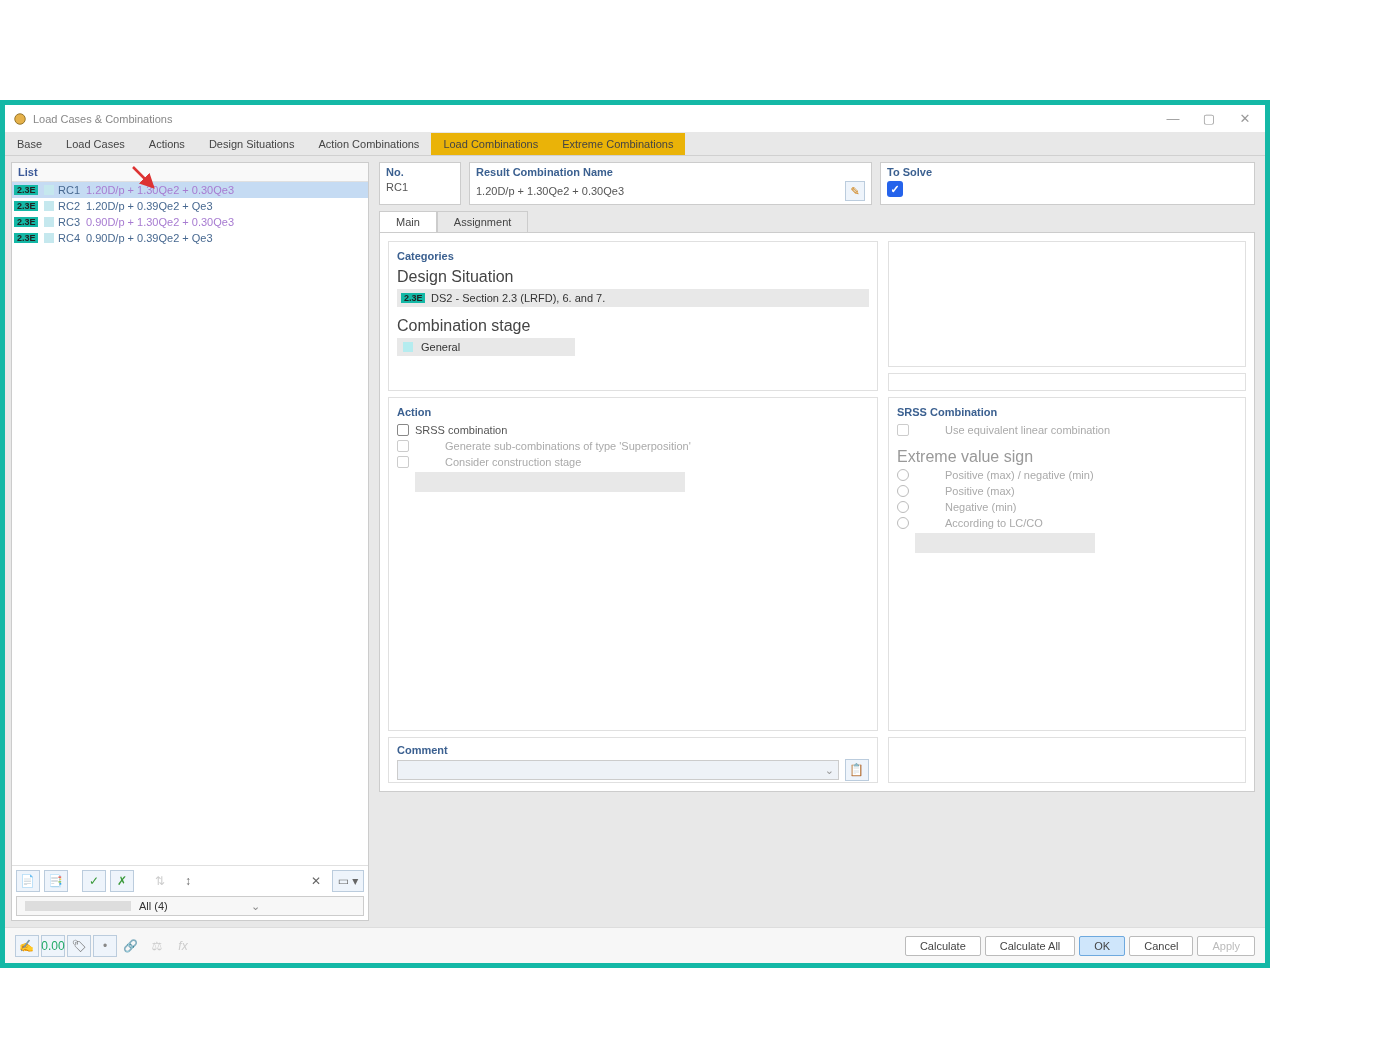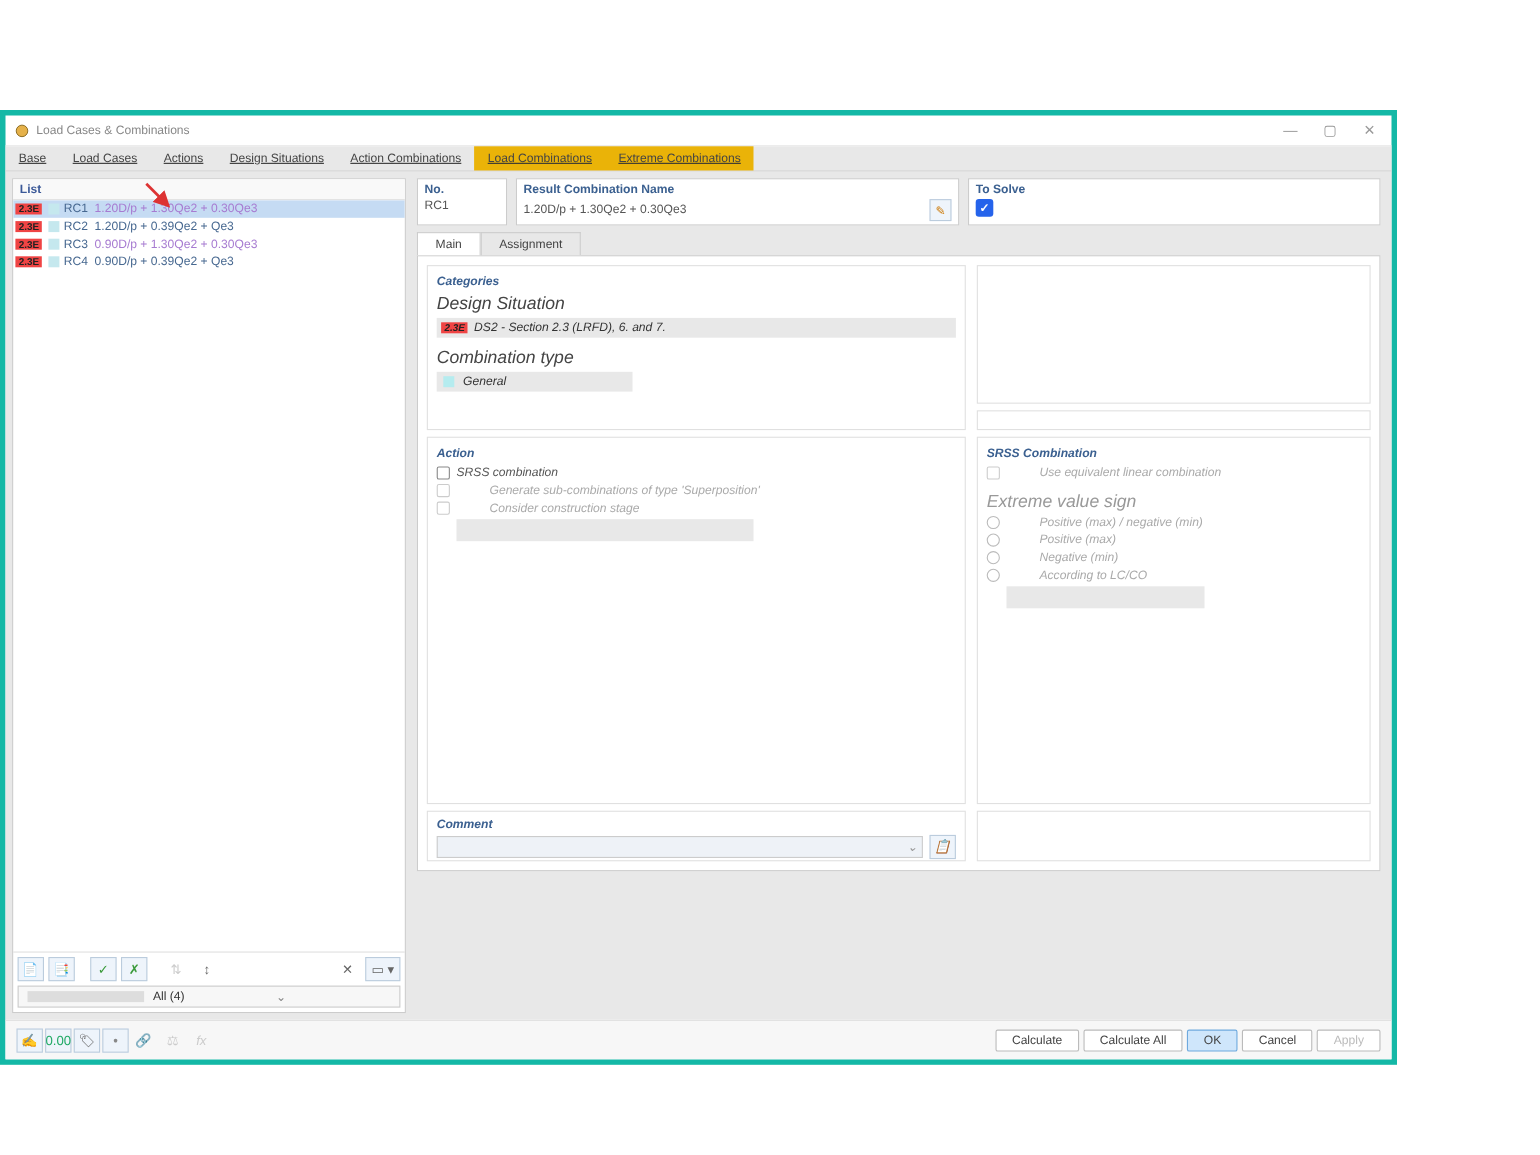--- a/index.html
+++ b/index.html
@@ -3,30 +3,30 @@
 <meta charset="utf-8">
 <style>
 * { box-sizing: border-box; margin: 0; padding: 0; }
 body { font-family: "Segoe UI", Tahoma, sans-serif; font-size: 11px; background: #fff; color: #333; }
 .window { width: 1270px; height: 868px; margin: 100px 0 0 0; border: 5px solid #14b8a6; background: #fff; position: relative; display: flex; flex-direction: column; }
 .titlebar { height: 28px; display: flex; align-items: center; padding: 0 8px; color: #888; border-bottom: 1px solid #e8e8e8; }
 .titlebar .app-icon { width: 14px; height: 14px; margin-right: 6px; }
 .titlebar .title { flex: 1; font-size: 11px; }
 .wincontrols { display: flex; gap: 12px; color: #999; font-size: 13px; }
 .wincontrols span { cursor: default; width: 24px; text-align: center; }
-.tabs { display: flex; background: #e8e8e8; border-bottom: 1px solid #d0d0d0; text-decoration: underline; }
+.tabs { display: flex; background: #e8e8e8; border-bottom: 1px solid #d0d0d0; }
 .tab { padding: 5px 12px; cursor: default; color: #444; font-size: 11px; }
 .tab.hl-yellow { background: #eab308; }
 .content { flex: 1; display: flex; padding: 6px 10px 6px 6px; gap: 10px; background: #e8e8e8; overflow: hidden; }
 .leftpane { width: 358px; background: #fff; border: 1px solid #ccc; display: flex; flex-direction: column; }
 .leftpane .listheader { padding: 3px 6px; font-weight: 600; color: #3b5998; font-size: 11px; border-bottom: 1px solid #e0e0e0; background: #f9f9f9; }
 .listbody { flex: 1; overflow: hidden; }
 .row { display: flex; align-items: center; height: 16px; padding: 0 2px; font-size: 11px; color: #476890; }
 .row.selected { background: #c5dbf3; }
-.badge { background: #ef4444; color: #222; font-size: 9px; padding: 0 3px; margin-right: 2px; width: 24px; text-align: center; font-weight: 600; }
+.badge { background: #14b8a6; color: #222; font-size: 9px; padding: 0 3px; margin-right: 2px; width: 24px; text-align: center; font-weight: 600; }
 .row .swatch { width: 10px; height: 10px; background: #c5e8ee; margin: 0 4px; }
 .row .id { width: 28px; }
 .row .desc { flex: 1; }
 .row .purple { color: #a77bd1; }
 .lefttools { display: flex; padding: 4px; gap: 4px; border-top: 1px solid #e0e0e0; }
 .tbtn { width: 24px; height: 22px; border: 1px solid transparent; display: flex; align-items: center; justify-content: center; font-size: 12px; color: #666; }
 .tbtn.boxed { border: 1px solid #bcd; background: #eef4fb; }
 .leftfooter { padding: 0 4px 4px; }
 .leftfooter .combo { display: flex; align-items: center; border: 1px solid #ccc; height: 20px; padding-left: 8px; background: #f7f7f7; }
 .combo .swatch2 { width: 14px; height: 10px; background: #ddd; margin-right: 8px; }
@@ -38,21 +38,21 @@
 .nofield { width: 82px; }
 .namefield { flex: 1; }
 .namefield .namerow { display: flex; align-items: center; gap: 6px; }
 .solvefield { width: 375px; }
 .val { font-size: 11px; color: #555; }
 .editbtn { width: 20px; height: 20px; border: 1px solid #bcd; background: #eef4fb; display: flex; align-items: center; justify-content: center; color: #c70; }
 .check { width: 16px; height: 16px; background: #2563eb; border-radius: 3px; display: flex; align-items: center; justify-content: center; color: #fff; font-size: 11px; font-weight: bold; }
 .subtabs { display: flex; }
 .subtab { padding: 4px 16px; border: 1px solid #ccc; border-bottom: none; background: #e8e8e8; font-size: 11px; color: #444; }
 .subtab.active { background: #fff; }
-.mainform { flex: 1; background: #fff; border: 1px solid #ccc; padding: 8px; display: flex; flex-direction: column; gap: 6px; overflow: hidden; font-style: italic; }
+.mainform { flex: 1; background: #fff; border: 1px solid #ccc; padding: 8px; display: flex; flex-direction: column; gap: 6px; overflow: hidden; }
 .formrow { display: flex; gap: 10px; }
 .panel { border: 1px solid #e0e0e0; padding: 8px; }
 .panel .ptitle { font-weight: 600; color: #3b6090; font-size: 11px; margin-bottom: 6px; }
 .sublabel { font-size: 16px; color: #444; margin-bottom: 3px; }
 .valuerow { display: flex; align-items: center; background: #e8e8e8; padding: 3px 4px; font-size: 11px; }
 .combotype { display: flex; align-items: center; background: #e8e8e8; padding: 3px 6px; width: 178px; }
 .combotype .sw { width: 10px; height: 10px; background: #b5ecef; margin-right: 8px; }
 .chkrow { display: flex; align-items: center; gap: 6px; font-size: 11px; color: #555; margin-bottom: 4px; }
 .chkrow.disabled { color: #aaa; gap: 36px; }
 .chkbox { width: 12px; height: 12px; border: 1px solid #888; border-radius: 2px; }
@@ -177,21 +177,21 @@
 
           <div class="formrow" style="height:150px">
             <div class="panel" style="flex:1">
               <div class="ptitle">Categories</div>
               <div class="sublabel">Design Situation</div>
               <div class="valuerow">
                 <span class="badge" style="margin-right:6px">2.3E</span>
                 <span>DS2 - Section 2.3 (LRFD), 6. and 7.</span>
               </div>
               <div style="height:10px"></div>
-              <div class="sublabel">Combination type</div>
+              <div class="sublabel">Combination stage</div>
               <div class="combotype">
                 <span class="sw"></span>
                 <span>General</span>
               </div>
             </div>
             <div style="width:358px;display:flex;flex-direction:column;gap:6px">
               <div class="panel" style="flex:1"></div>
               <div class="panel" style="height:18px;padding:4px"></div>
             </div>
           </div>

